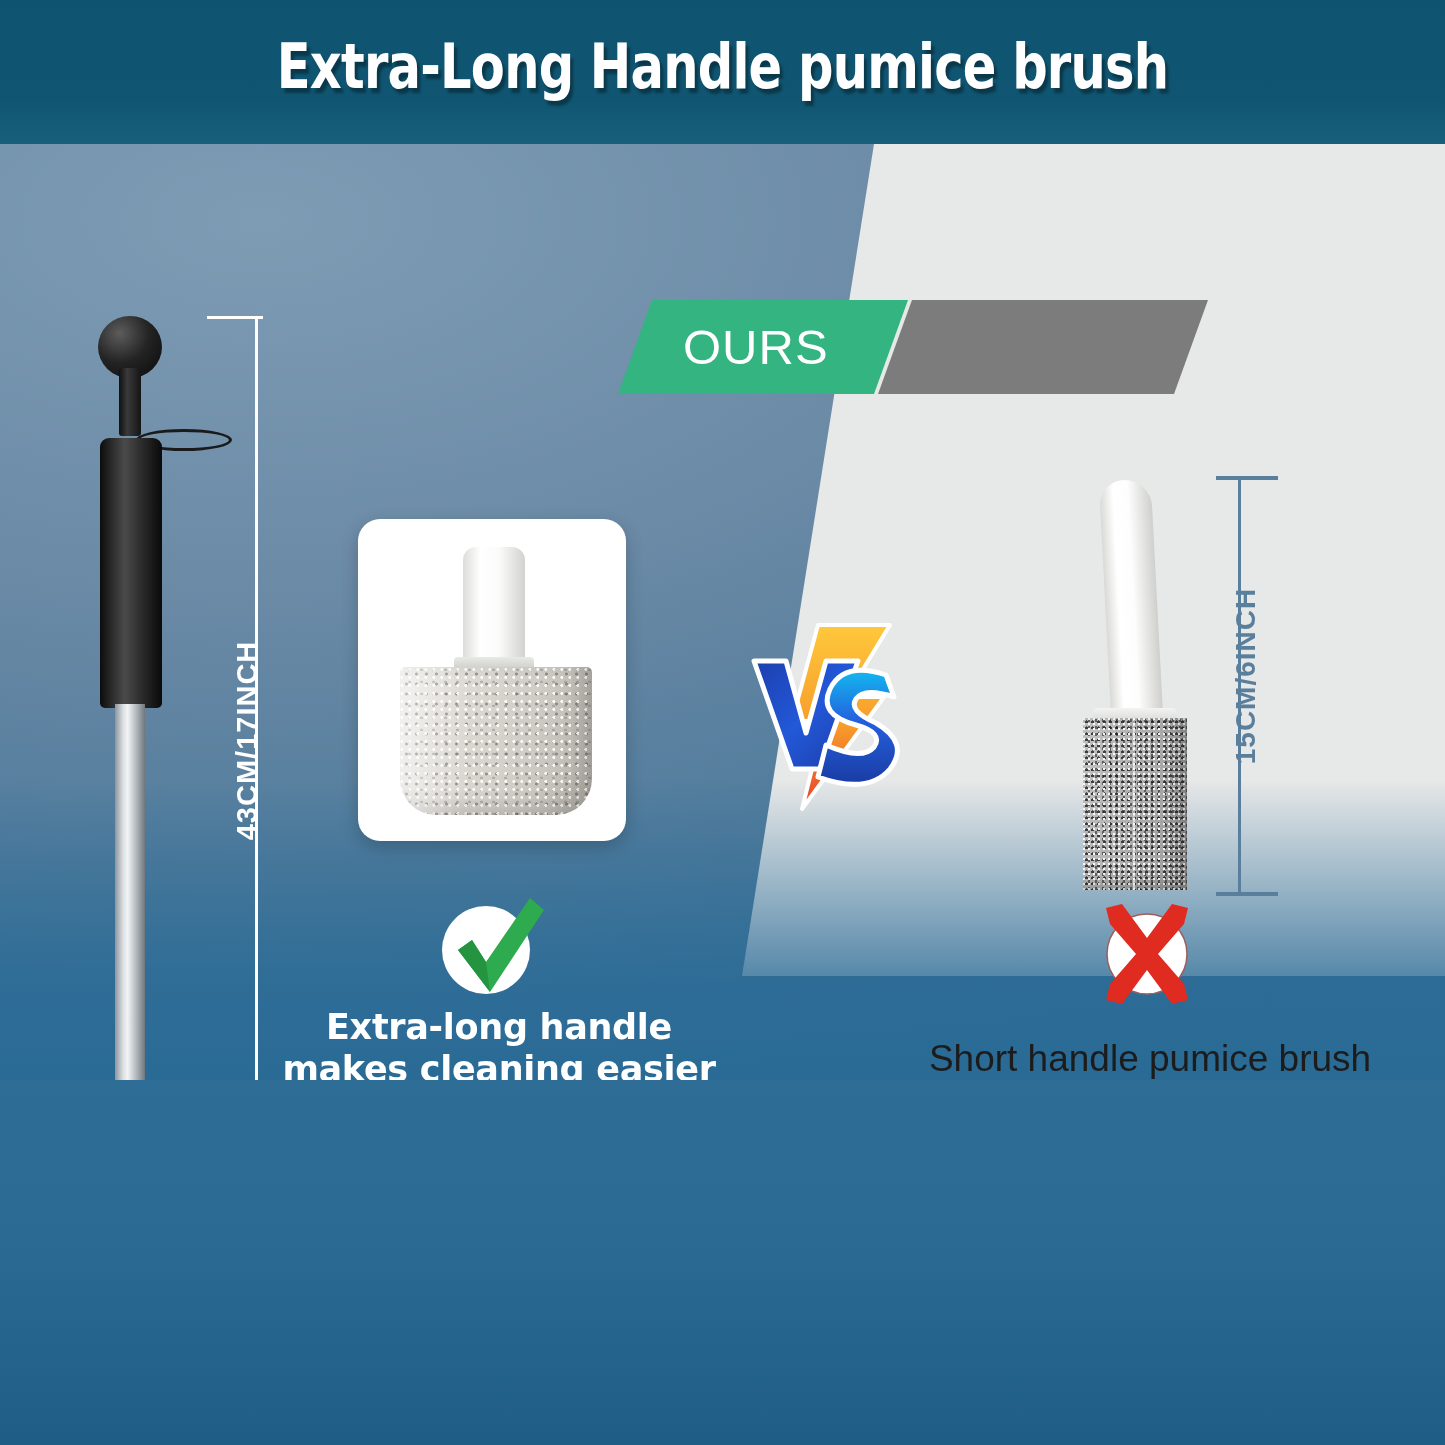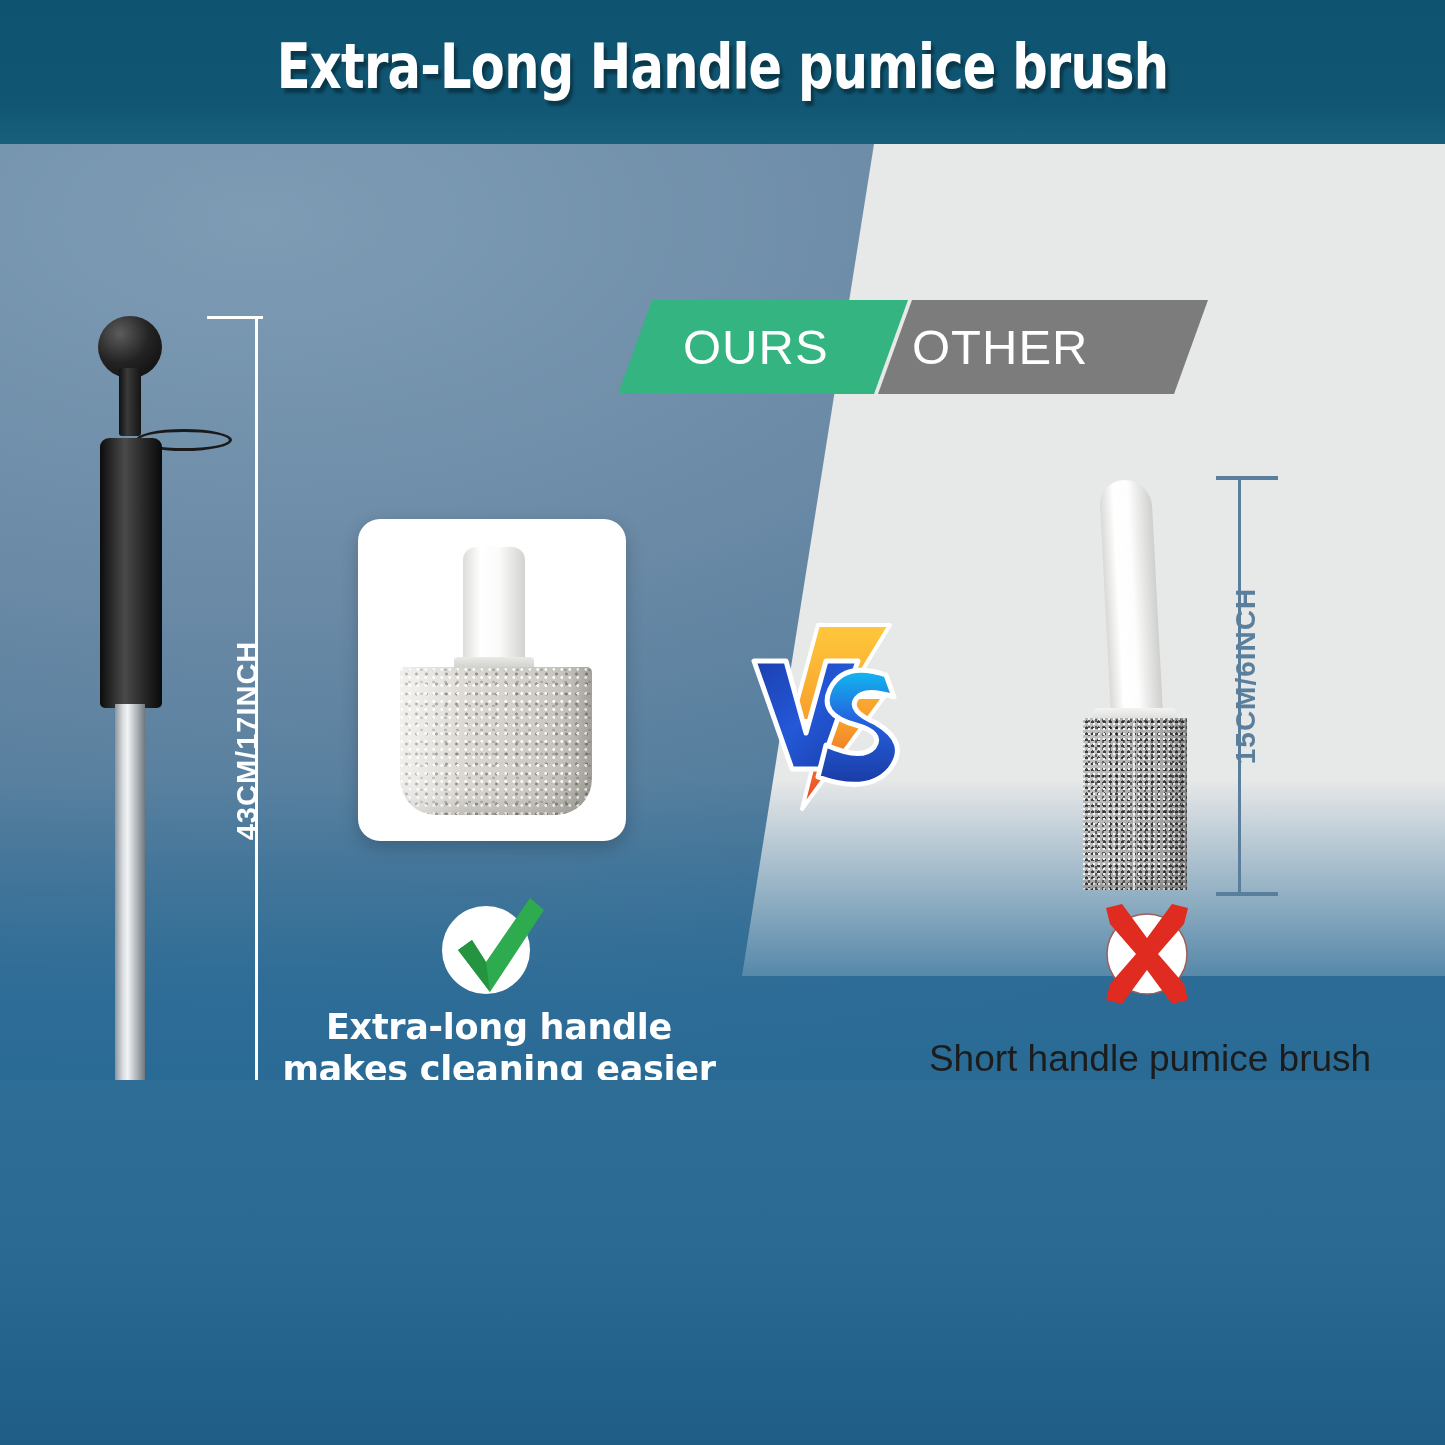--- a/index.html
+++ b/index.html
@@ -178,21 +178,20 @@
       <div class="pc-plastic"></div>
       <div class="pc-collar"></div>
       <div class="pc-stone"></div>
       <div class="pc-facet"></div>
     </div>
 
     <div class="banner">
       <div class="banner-ours"></div>
       <div class="banner-other"></div>
       <div class="banner-label lbl-ours">OURS</div>
-      <div class="banner-label lbl-other">OTHER</div>
     </div>
 
     <div class="check-badge">
       <svg width="118" height="108" viewBox="0 0 118 108">
         <circle cx="54" cy="58" r="44" fill="#ffffff"></circle>
         <path d="M26 58 L40 48 L54 70 L98 6 L112 18 L58 100 Z" fill="#2eab4f"></path>
         <path d="M26 58 L40 48 L54 70 L58 100 Z" fill="#249440"></path>
       </svg>
     </div>
 

